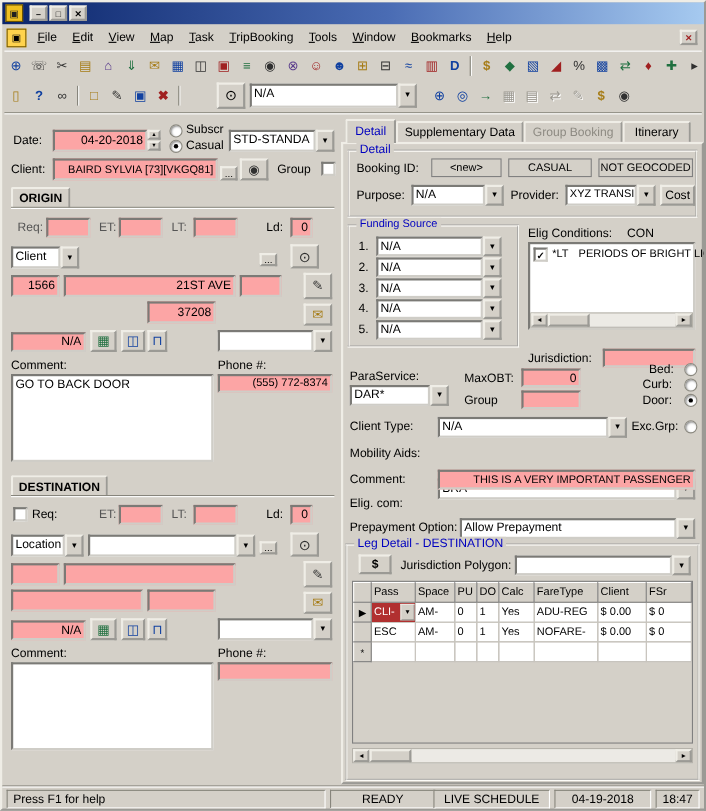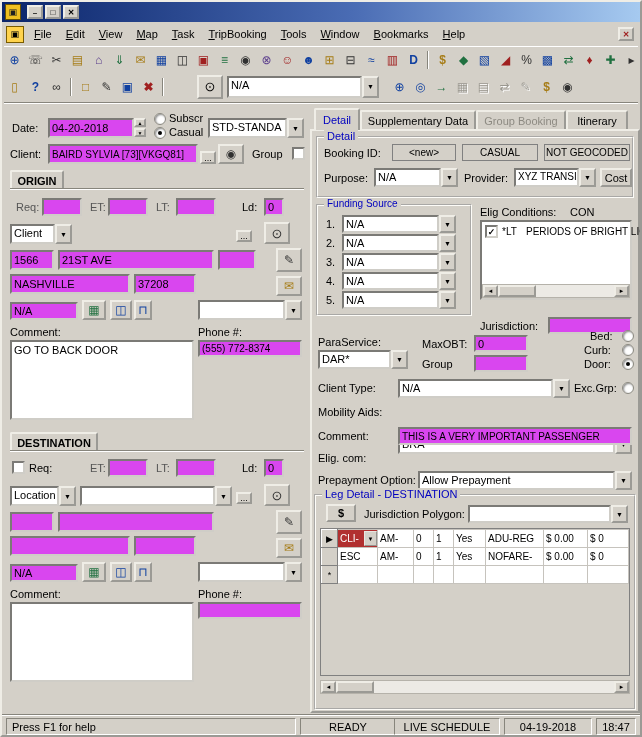--- a/index.html
+++ b/index.html
@@ -1,20 +1,20 @@
 <!DOCTYPE html>
 <html><head>
 <meta charset="utf-8">
 <style>
   html,body{margin:0;padding:0;background:#8a8a8a;}
   #win{position:relative;width:642px;height:737px;background:#d4d0c8;
        font-family:"Liberation Sans",sans-serif;border:2px outset #efede6;box-sizing:border-box;overflow:hidden;}
   .t{position:absolute;font-size:11px;color:#000;white-space:nowrap;}
-  .in{position:absolute;border:2px inset #cfcdc7;background:#d946ef;font:11px "Liberation Sans",sans-serif;
-      padding:0 2px;box-sizing:border-box;outline:none;}
+  .in{position:absolute;border:2px inset #cfcdc7;background:#fca5a5;font:11px "Liberation Sans",sans-serif;
+      padding:0 2px;box-sizing:border-box;outline:none;text-align:right;}
   .ta{position:absolute;border:2px inset #cfcdc7;background:#fff;font:11px "Liberation Sans",sans-serif;
       padding:2px;resize:none;box-sizing:border-box;outline:none;}
   .btn{position:absolute;border:2px outset #efede6;background:#d4d0c8;font:11px "Liberation Sans",sans-serif;
       display:flex;align-items:center;justify-content:center;box-sizing:border-box;}
   .combo{position:absolute;display:flex;box-sizing:border-box;}
   .cv{flex:1;border:2px inset #cfcdc7;background:#fff;font-size:11px;padding:1px 2px;overflow:hidden;
       white-space:nowrap;box-sizing:border-box;}
   .dd{width:17px;border:2px outset #efede6;background:#d4d0c8;display:flex;align-items:center;
       justify-content:center;box-sizing:border-box;}
   .dd::after{content:"▼";font-size:7px;}
@@ -206,21 +206,20 @@
       <span>⊙</span>
     </span>
 
   <input class="in" style="left: 8px; top: 248px; width: 44px; height: 20px;" value="1566">
   <input class="in" style="left: 56px; top: 248px; width: 156px; height: 20px;" value="21ST AVE">
   <input class="in" style="left: 216px; top: 248px; width: 38px; height: 20px;" value="">
   <span class="btn c-dark" style="left:274px;top:246px;width:26px;height:24px;font-size:12px;">
       <span>✎</span>
     </span>
 
-  <input class="in" style="left: 8px; top: 272px; width: 120px; height: 20px;" value="NASHVILLE">
   <input class="in" style="left: 132px; top: 272px; width: 62px; height: 20px;" value="37208">
   <span class="btn c-gold" style="left:274px;top:274px;width:26px;height:20px;font-size:12px;">
       <span>✉</span>
     </span>
 
   <input class="in" style="left: 8px; top: 300px; width: 68px; height: 18px;" value="N/A">
   <span class="btn c-green" style="left:80px;top:298px;width:24px;height:20px;font-size:12px;">
       <span>▦</span>
     </span>
   <span class="btn c-blue" style="left:108px;top:298px;width:22px;height:20px;font-size:12px;">
@@ -419,20 +418,31 @@
           <col style="width:40px">
           <col style="width:36px">
           <col style="width:20px">
           <col style="width:20px">
           <col style="width:32px">
           <col style="width:58px">
           <col style="width:44px">
           <col>
         </colgroup>
       <tbody>
+          <tr>
+        <th></th>
+        <th>Pass</th>
+        <th>Space</th>
+        <th>PU</th>
+        <th>DO</th>
+        <th>Calc</th>
+        <th>FareType</th>
+        <th>Client</th>
+        <th>FSr</th>
+      </tr>
       <tr>
         <td class="rs">▶</td>
         <td class="red"><span>CLI-</span><span class="cdd"></span></td>
         <td>AM-</td>
         <td>0</td>
         <td>1</td>
         <td>Yes</td>
         <td>ADU-REG</td>
         <td>$ 0.00</td>
         <td>$ 0</td>

